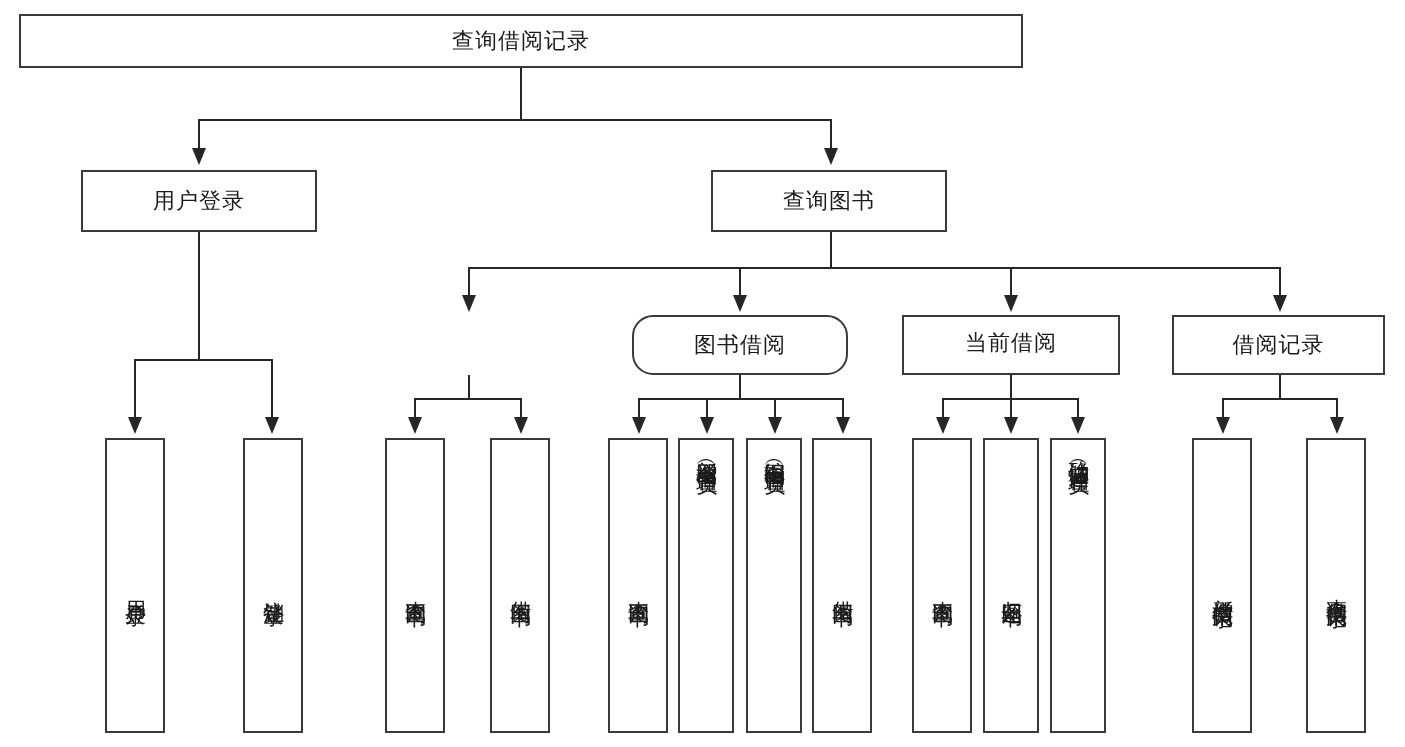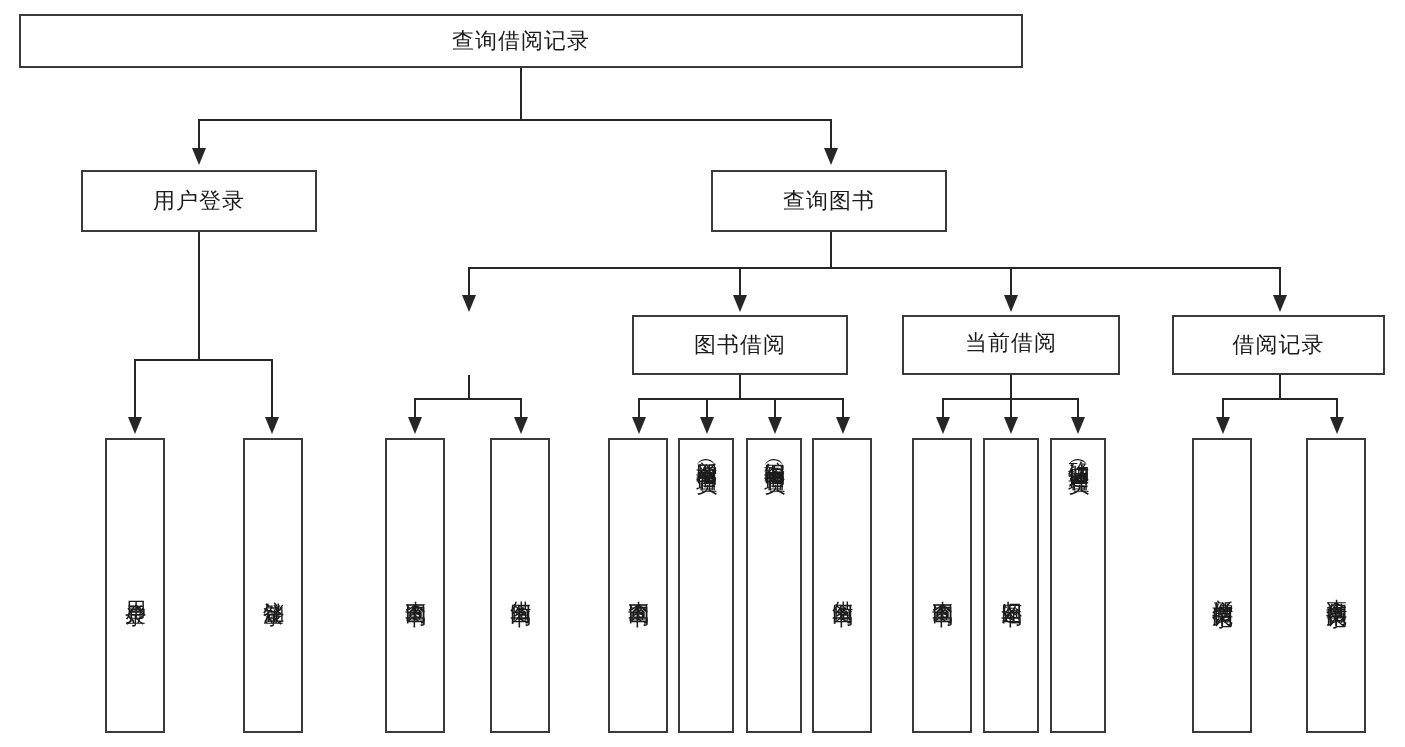--- a/index.html
+++ b/index.html
@@ -117,21 +117,21 @@
   <div class="hline" style="left:468px; top:267px; width:812px;"></div>
   <div class="vline" style="left:468px; top:267px; height:30px;"></div>
   <div class="arrow" style="left:462px; top:295px;"></div>
   <div class="vline" style="left:739px; top:267px; height:30px;"></div>
   <div class="arrow" style="left:733px; top:295px;"></div>
   <div class="vline" style="left:1010px; top:267px; height:30px;"></div>
   <div class="arrow" style="left:1004px; top:295px;"></div>
   <div class="vline" style="left:1279px; top:267px; height:30px;"></div>
   <div class="arrow" style="left:1273px; top:295px;"></div>
 
-  <div class="node h" style="left:632px; top:315px; width:216px; height:60px;">
+  <div class="node h" style="left:632px; top:315px; width:216px; height:60px;border-radius:21px;">
     <span>图书借阅</span>
   </div>
   <div class="node h" style="left:902px; top:315px; width:218px; height:60px;font-family:Liberation Mono, monospace;">
     <span>当前借阅</span>
   </div>
   <div class="node h" style="left:1172px; top:315px; width:213px; height:60px;align-items:center;">
     <span>借阅记录</span>
   </div>
 
   <div class="vline" style="left:468px; top:375px; height:24px;"></div>

